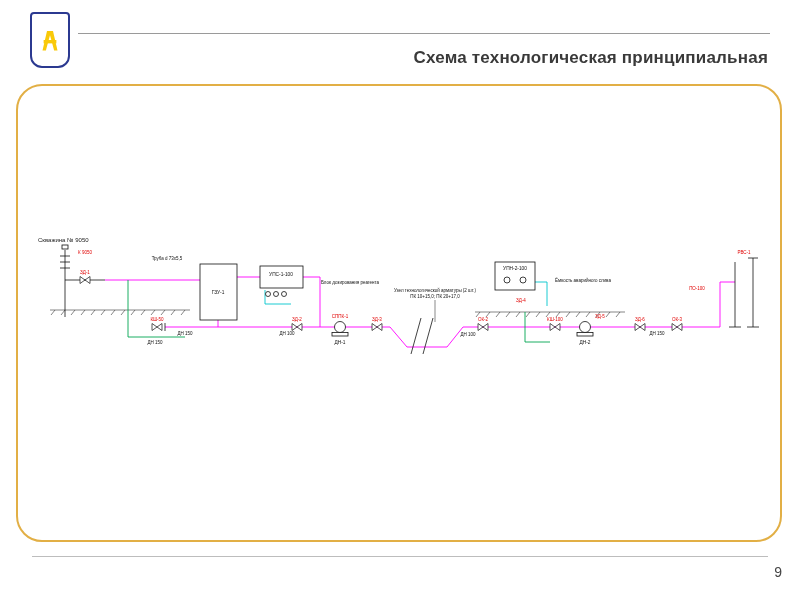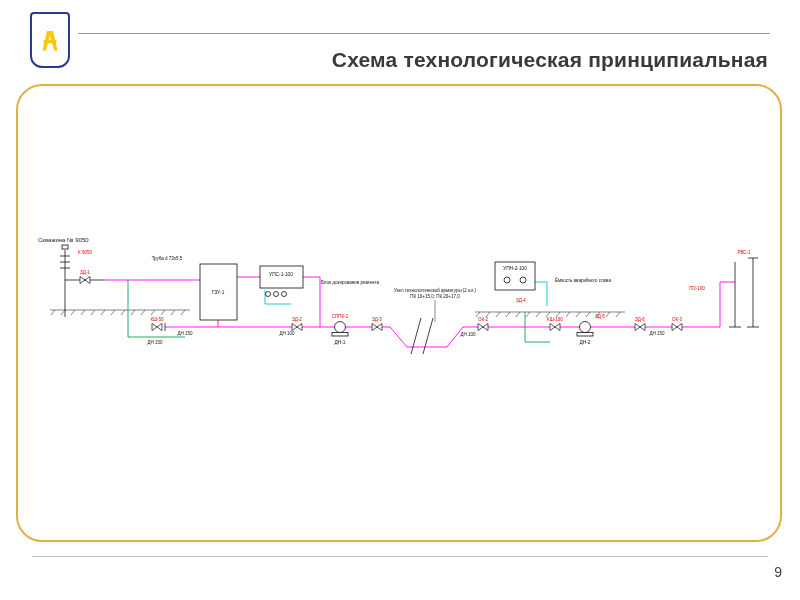--- a/index.html
+++ b/index.html
@@ -25,21 +25,21 @@
   .top-rule {
     position: absolute;
     left: 78px; top: 33px;
     width: 692px; height: 1px;
     background: #9a9a9a;
   }
   .slide-title {
     position: absolute;
     right: 32px; top: 48px;
     margin: 0;
-    font-size: 21px;
+    font-size: 17px;
     font-weight: bold;
     color: #3a3a3a;
     text-align: right;
     letter-spacing: 0.2px;
   }
   
   .content-frame {
     position: absolute;
     left: 16px; top: 84px;
     width: 766px; height: 458px;

